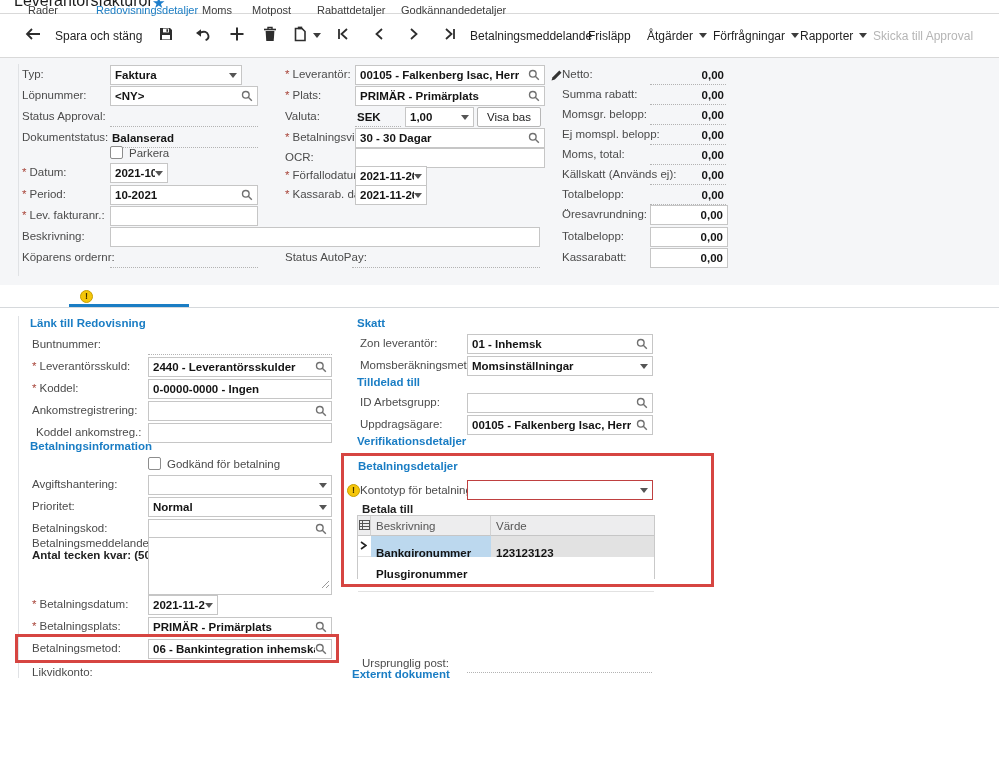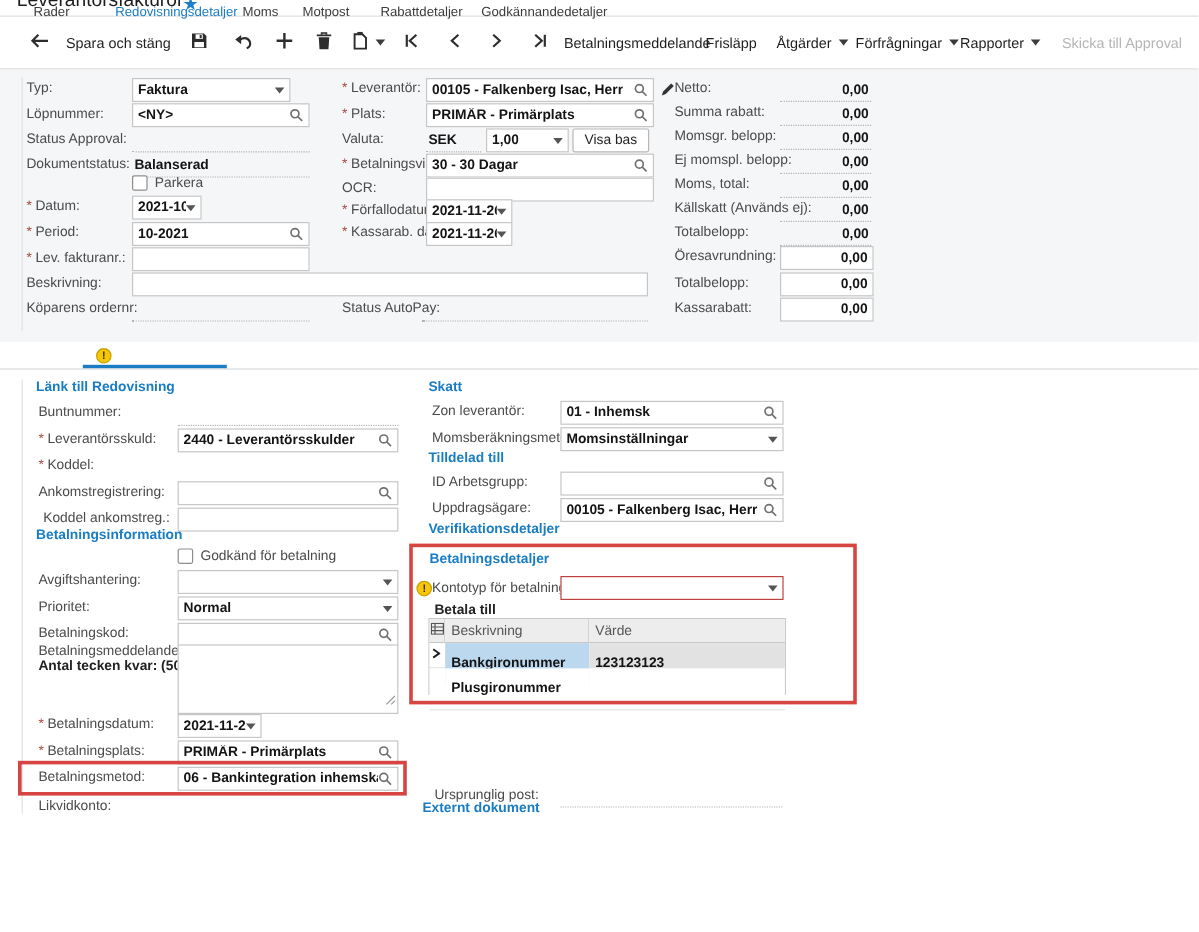--- a/index.html
+++ b/index.html
@@ -7,21 +7,21 @@
   .hline{position:absolute;left:0;width:100%;height:1px;background:#d9d9d9;}
   .vline{position:absolute;width:1px;background:#e0e2e5;}
   
   .titlebar{position:absolute;top:0;left:0;width:100%;height:13px;overflow:hidden;background:#fff;}
   .title{position:absolute;left:14px;top:-8px;font-size:16px;color:#1c1c1c;white-space:nowrap;}
   .star{position:absolute;left:152px;top:-6px;color:#1e7ecb;font-size:15px;}
   .star::after{content:"★";}
   
   .toolbar{position:absolute;top:14px;left:0;width:100%;height:43px;background:#fff;}
   .titem{position:absolute;top:0;height:43px;display:flex;align-items:center;font-size:12px;color:#1f1f1f;cursor:pointer;white-space:nowrap;}
-  .titem.disabled{color:#b5b5b5;margin-left:12px;}
+  .titem.disabled{color:#b5b5b5;}
   .mcar{margin-left:6px;width:0;height:0;border-left:4px solid transparent;border-right:4px solid transparent;border-top:5px solid #3c3c3c;}
   
   .summarybg{position:absolute;top:58px;left:0;width:100%;height:227px;background:#f5f6f8;}
   .lbl{position:absolute;font-size:11.5px;color:#4b4b4b;white-space:nowrap;}
   .req::before{content:"*";color:#a8453a;margin-right:3px;}
   .fld{position:absolute;height:20px;background:#fff;border:1px solid #c6c6c6;box-sizing:border-box;display:flex;align-items:center;padding:0 4px;overflow:hidden;}
   .ro{position:absolute;height:20px;border-bottom:1px dotted #b3b3b3;box-sizing:border-box;display:flex;align-items:center;padding:0 2px;overflow:hidden;}
   .val{font-size:11.5px;font-weight:bold;color:#141414;white-space:nowrap;overflow:hidden;}
   .amt{justify-content:flex-end;}
   .mag{margin-left:auto;flex:none;display:flex;}
@@ -337,20 +337,23 @@
       <span class="val">2440 - Leverantörsskulder</span>
       <span class="mag">
         <svg width="12" height="12" viewBox="0 0 12 12">
           <circle cx="4.8" cy="4.8" r="3.3" fill="none" stroke="#707070" stroke-width="1.4"></circle>
           <line x1="7.3" y1="7.3" x2="10.8" y2="10.8" stroke="#707070" stroke-width="1.4"></line>
         </svg>
       </span>
     </div>
 
   <span class="lbl req" style="left:32px;top:382px">Koddel:</span>
+  <div class="fld" style="left:148px;top:379px;width:184px">
+      <span class="val">0-0000-0000 - Ingen</span>
+    </div>
 
   <span class="lbl" style="left:32px;top:404px">Ankomstregistrering:</span>
   <div class="fld" style="left:148px;top:401px;width:184px">
       <span class="val"></span>
       <span class="mag">
         <svg width="12" height="12" viewBox="0 0 12 12">
           <circle cx="4.8" cy="4.8" r="3.3" fill="none" stroke="#707070" stroke-width="1.4"></circle>
           <line x1="7.3" y1="7.3" x2="10.8" y2="10.8" stroke="#707070" stroke-width="1.4"></line>
         </svg>
       </span>

